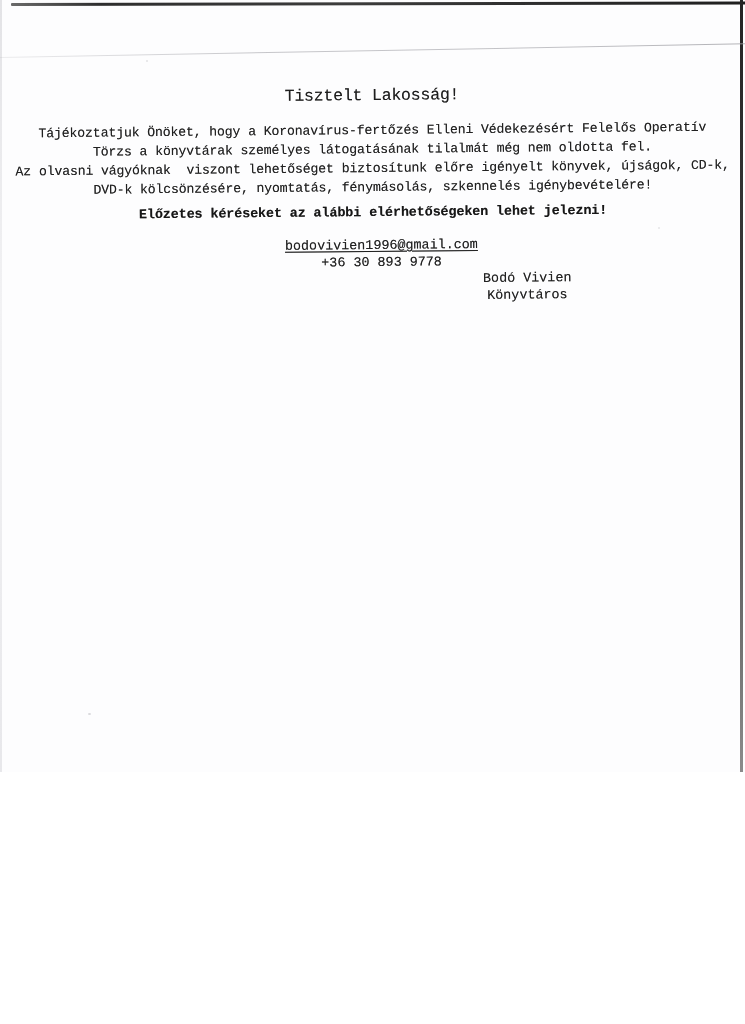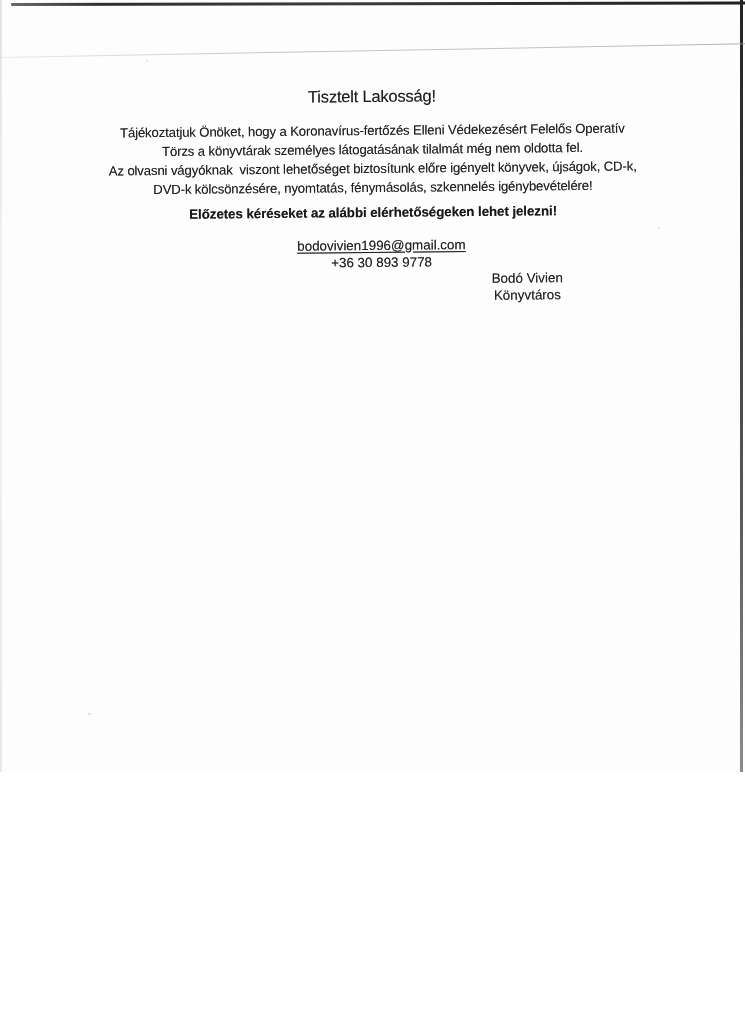--- a/index.html
+++ b/index.html
@@ -7,21 +7,21 @@
     margin: 0;
     padding: 0;
     background: #ffffff;
   }
   .page {
     position: relative;
     width: 745px;
     height: 772px;
     background: #fdfdfe;
     overflow: hidden;
-    font-family: Liberation Sans, sans-serif;
+    font-family: Liberation Mono, monospace;
     color: #232323;
   }
 
   
   .scan-top-line {
     position: absolute;
     left: 11px;
     top: 3px;
     width: 740px;
     height: 3px;

